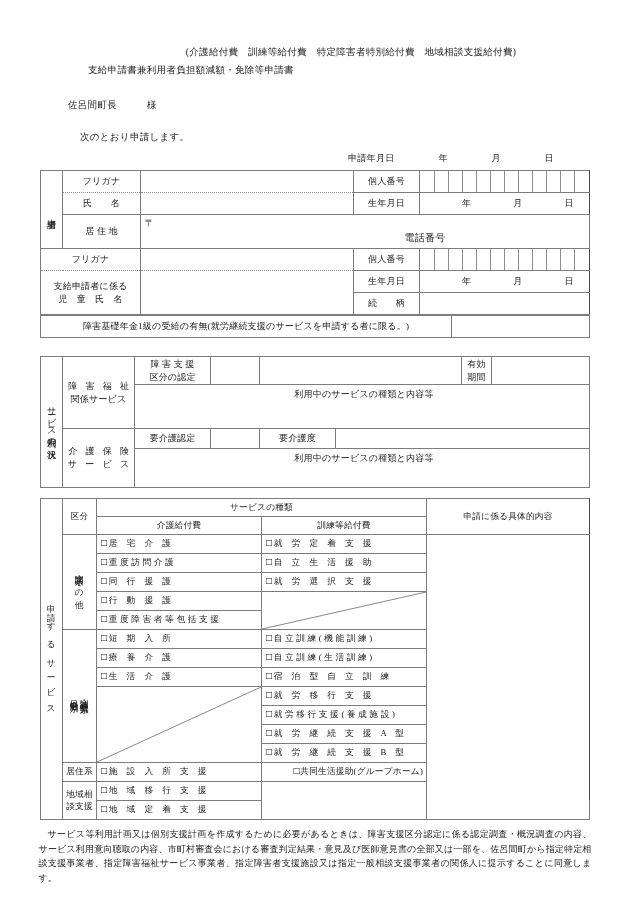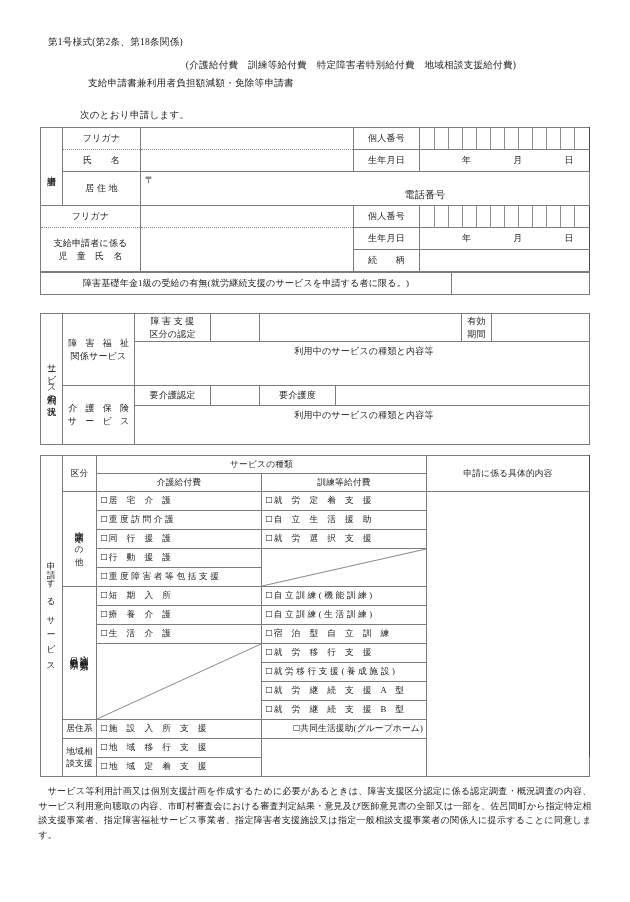--- a/index.html
+++ b/index.html
@@ -74,24 +74,32 @@
   .consent{font-size:9px;line-height:1.62;margin:7px auto 0 auto;width:553px;
            text-align:justify;text-justify:inter-ideograph;letter-spacing:.15px;}
   .consent p{margin:0;text-indent:9px;}
 </style>
 </head>
 <body>
 
 <div class="page">
 
   <div class="hdr">
-    <div class="formno">第1号様式(第2条、第18条関係)</div>
     <div class="title-1">(介護給付費　訓練等給付費　特定障害者特別給付費　地域相談支援給付費)</div>
     <div class="title-2">支給申請書兼利用者負担額減額・免除等申請書</div>
+    <div class="addressee">
+      <span>佐呂間町長</span><span class="sama">様</span>
+    </div>
     <div class="lead">次のとおり申請します。</div>
+    <div class="datebar">
+      <span class="lbl">申請年月日</span>
+      <span class="y">年</span>
+      <span class="m">月</span>
+      <span class="d">日</span>
+    </div>
   </div>
 
   <table class="t" style="margin-top:5px;">
     <colgroup>
       <col style="width:22px">
         <col style="width:78px">
         <col style="width:213px">
       <col style="width:66px">
         <col style="width:170px">
     </colgroup>

